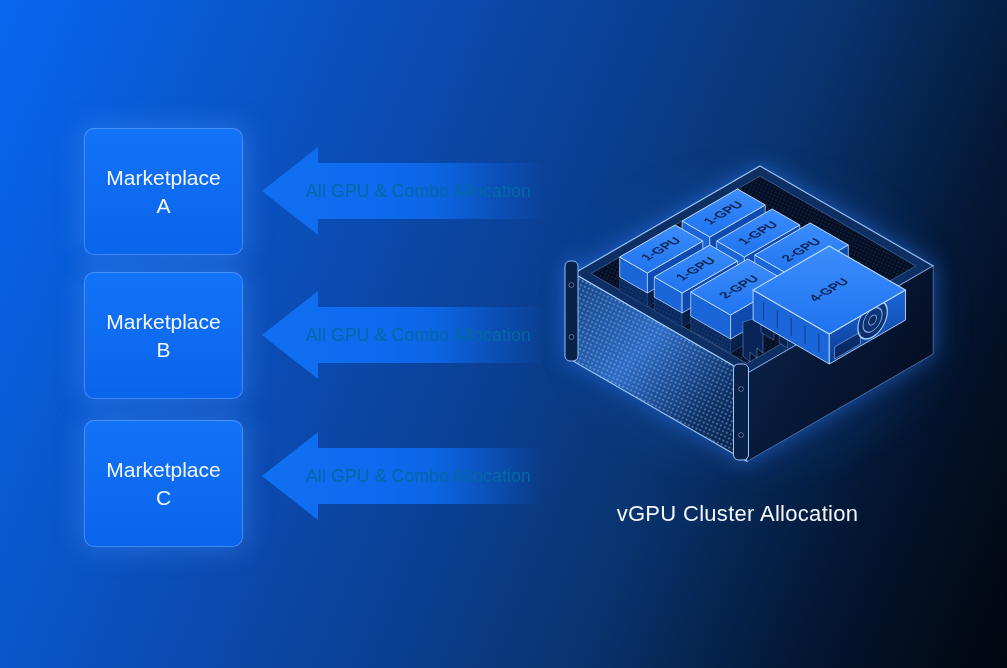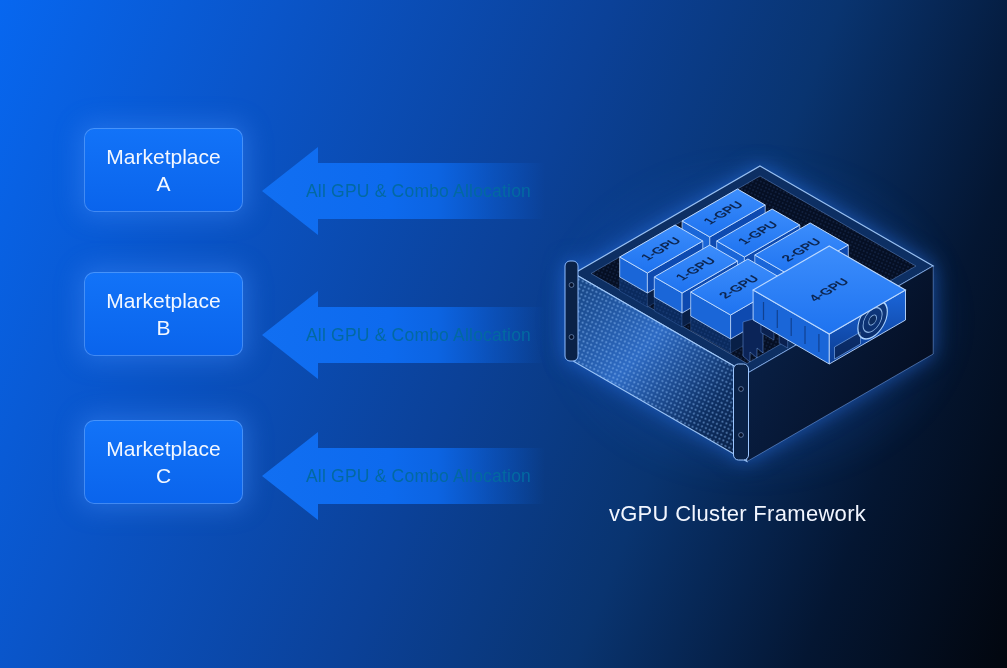--- a/index.html
+++ b/index.html
@@ -6,21 +6,21 @@
   body{
     width:1007px;height:668px;overflow:hidden;position:relative;
     font-family:"Liberation Sans",sans-serif;
     background:linear-gradient(112deg,
       #0767f0 0%, #0a55c9 22%, #0b4198 48%,
       #093470 66%, #041632 84%, #02060e 100%);
   }
   .canvas{position:absolute;inset:0;}
   
   .market-box{
-    position:absolute;left:84px;width:159px;height:84px;border-radius:10px;
+    position:absolute;left:84px;width:159px;height:127px;border-radius:10px;
     background:linear-gradient(180deg,#1273f8 0%,#0a64ec 100%);
     box-shadow:0 0 24px 5px rgba(70,145,255,.38), inset 0 0 0 1px rgba(170,205,255,.35);
     display:flex;flex-direction:column;align-items:center;justify-content:center;
     color:#f2f7ff;font-size:21px;font-weight:500;line-height:1.3;text-align:center;
   }
   .market-box.a{top:128px}
   .market-box.b{top:272px}
   .market-box.c{top:420px}
   
   .arrow{position:absolute;left:262px;width:283px;height:90px;}
@@ -193,14 +193,14 @@
             <circle r="17" fill="rgba(6,18,46,.5)" stroke="#aad2ff" stroke-width="1.4"></circle>
             <circle r="11" fill="none" stroke="rgba(170,210,255,.8)" stroke-width="1.1"></circle>
             <circle r="4.5" fill="#0d2c5e" stroke="rgba(170,210,255,.8)" stroke-width="1"></circle>
           </g>
           <polygon fill="url(#block-top)" stroke="#bcd9ff" stroke-width="1.1" points="272.3,98 348.5,142 272.3,186 196.1,142"></polygon>
           <text transform="matrix(0.866,-0.5,0.866,0.5,272.3,142)" text-anchor="middle" dy="4" font-size="13" font-weight="bold" fill="#0c2550" font-family="&quot;Liberation Sans&quot;,sans-serif">4-GPU</text>
         </g>
       </g>
     </svg>
 
-  <div class="caption">vGPU Cluster Framework</div>
+  <div class="caption">vGPU Cluster Allocation</div>
 </div>
 
 </body></html>

